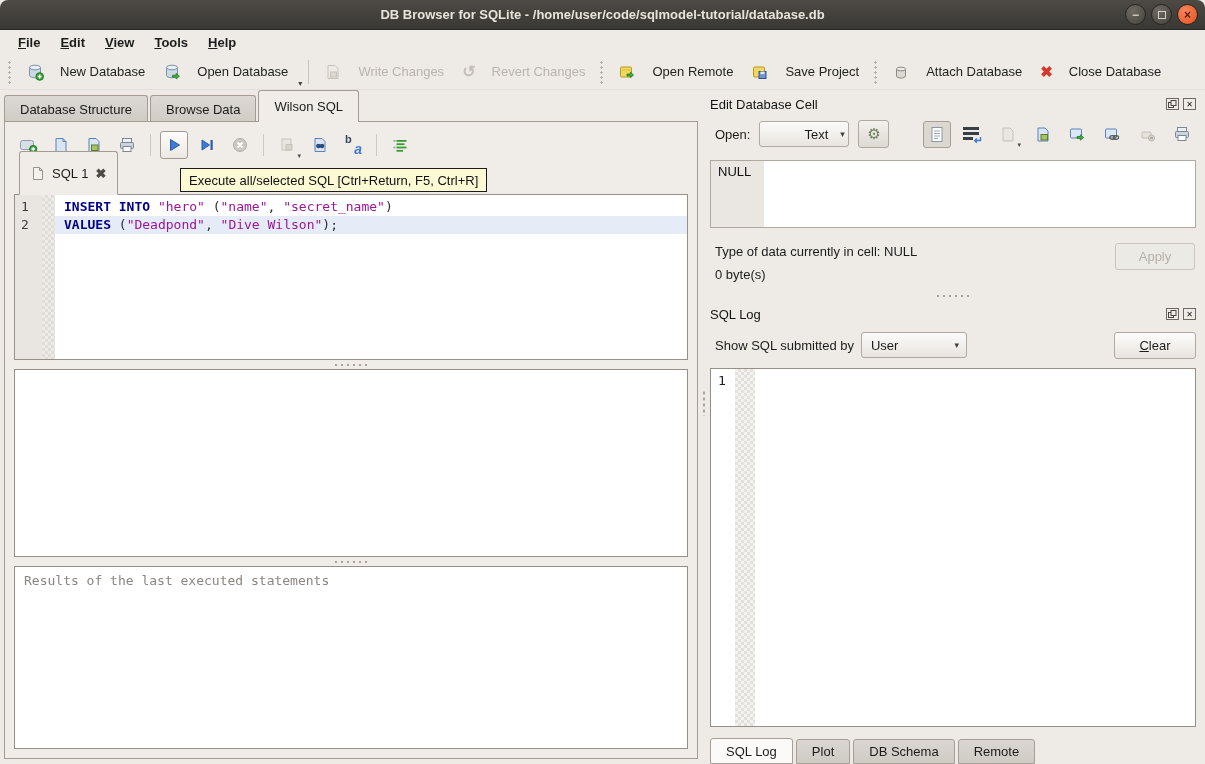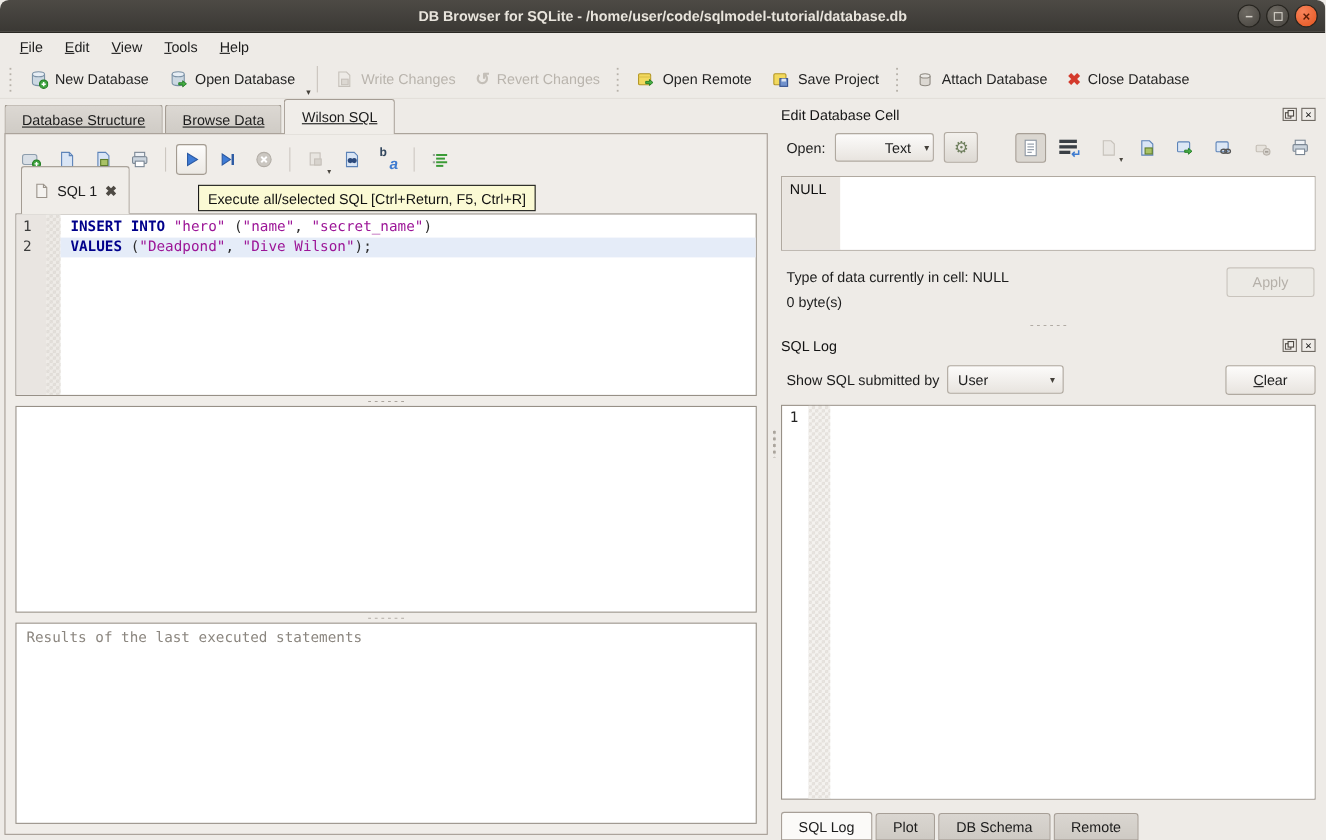--- a/index.html
+++ b/index.html
@@ -23,47 +23,47 @@
     width: 21px; height: 21px; border-radius: 50%;
     background: radial-gradient(circle at 35% 30%, #6e6a63, #45423d);
     border: 1px solid #26241f; color: #d4d0c8;
     display: flex; align-items: center; justify-content: center;
     font-size: 12px; line-height: 1; font-weight: bold;
   }
   .win-btn .sq { width: 8px; height: 8px; border: 1.5px solid #d4d0c8; display: block; }
   .win-btn.close { background: radial-gradient(circle at 35% 30%, #f8845b, #e3531d); color: #5b1d06; }
 
   
-  .menubar { height: 24px; flex: 0 0 24px; display: flex; align-items: center; padding-left: 8px; }
+  .menubar { height: 24px; flex: 0 0 24px; display: flex; align-items: center; padding-left: 8px; font-weight: bold; }
   .menu-item { display: inline-block; padding: 3px 10px; }
   .menu-item::first-letter { text-decoration: underline; }
 
   
   .toolbar { height: 36px; flex: 0 0 36px; display: flex; align-items: center; padding: 0 2px; border-bottom: 1px solid #e3dfda; }
   .tb-handle { width: 5px; height: 24px; margin: 0 5px;
     background-image: radial-gradient(#b7b2aa 1px, transparent 1.3px);
     background-size: 5px 5px; }
   .tb-sep { width: 1px; height: 24px; background: #c9c4bd; margin: 0 6px; }
-  .tb-btn { display: flex; align-items: center; gap: 6px; padding: 5px 9px; border-radius: 3px; color: #242424; position: relative; }
+  .tb-btn { display: flex; align-items: center; gap: 16px; padding: 5px 9px; border-radius: 3px; color: #242424; position: relative; }
   .tb-btn.disabled { color: #b9b4ad; }
   .tb-caret { font-size: 8px; color: #45413b; align-self: flex-end; padding-bottom: 1px; margin-left: 1px; }
   .glyph-red { color: #d43a2c; font-weight: bold; font-size: 15px; }
   .glyph-gray { color: #c4bfb8; font-weight: bold; font-size: 16px; }
   svg { display: block; }
 
   
   .main { flex: 1; display: flex; min-height: 0; }
   .left { width: 701px; flex: 0 0 701px; display: flex; flex-direction: column; padding-left: 4px; }
   .vsplit { width: 6px; flex: 0 0 6px; position: relative; }
   .vsplit .dots { position: absolute; top: 300px; left: 1px; width: 4px; height: 26px;
     background-image: radial-gradient(#a9a39b 1px, transparent 1.2px); background-size: 4px 6px; }
   .right { flex: 1; display: flex; flex-direction: column; padding: 4px 9px 0 3px; min-height: 0; }
 
   
-  .main-tabs { height: 32px; flex: 0 0 32px; display: flex; align-items: flex-end; text-decoration: underline; }
+  .main-tabs { height: 32px; flex: 0 0 32px; display: flex; align-items: flex-end; }
   .mtab { height: 27px; padding: 0 15px; display: flex; align-items: center; margin-right: 2px;
     background: linear-gradient(#dcd8d3, #cfcbc5); border: 1px solid #a49c93; border-bottom: none;
     border-radius: 3px 3px 0 0; }
   .mtab.active { height: 32px; background: #f0ede9; position: relative; z-index: 3; }
   .left-frame { flex: 1; border: 1px solid #a49c93; margin: -1px 3px 5px 0; background: #f0ede9;
     display: flex; flex-direction: column; padding: 5px 9px 9px 9px; position: relative; min-height: 0; }
 
   
   .sql-toolbar { height: 36px; flex: 0 0 36px; display: flex; align-items: center; gap: 5px; }
   .stb-btn { width: 28px; height: 28px; display: flex; align-items: center; justify-content: center; position: relative; border-radius: 3px; }

